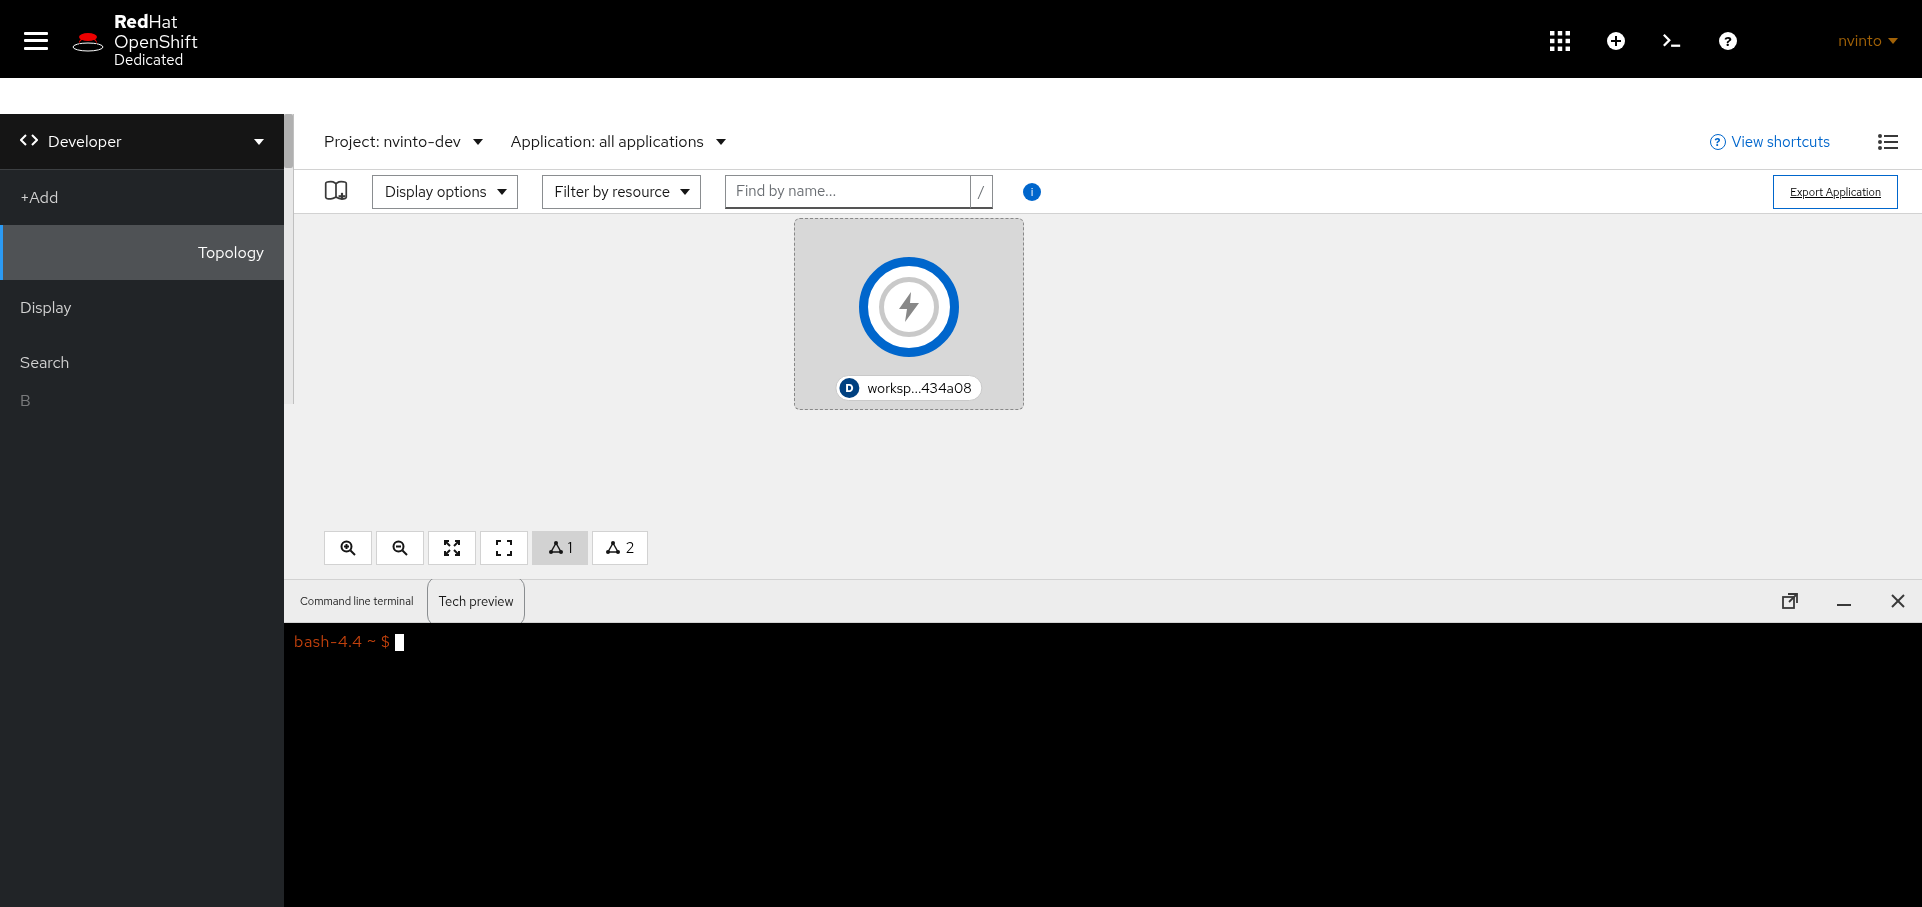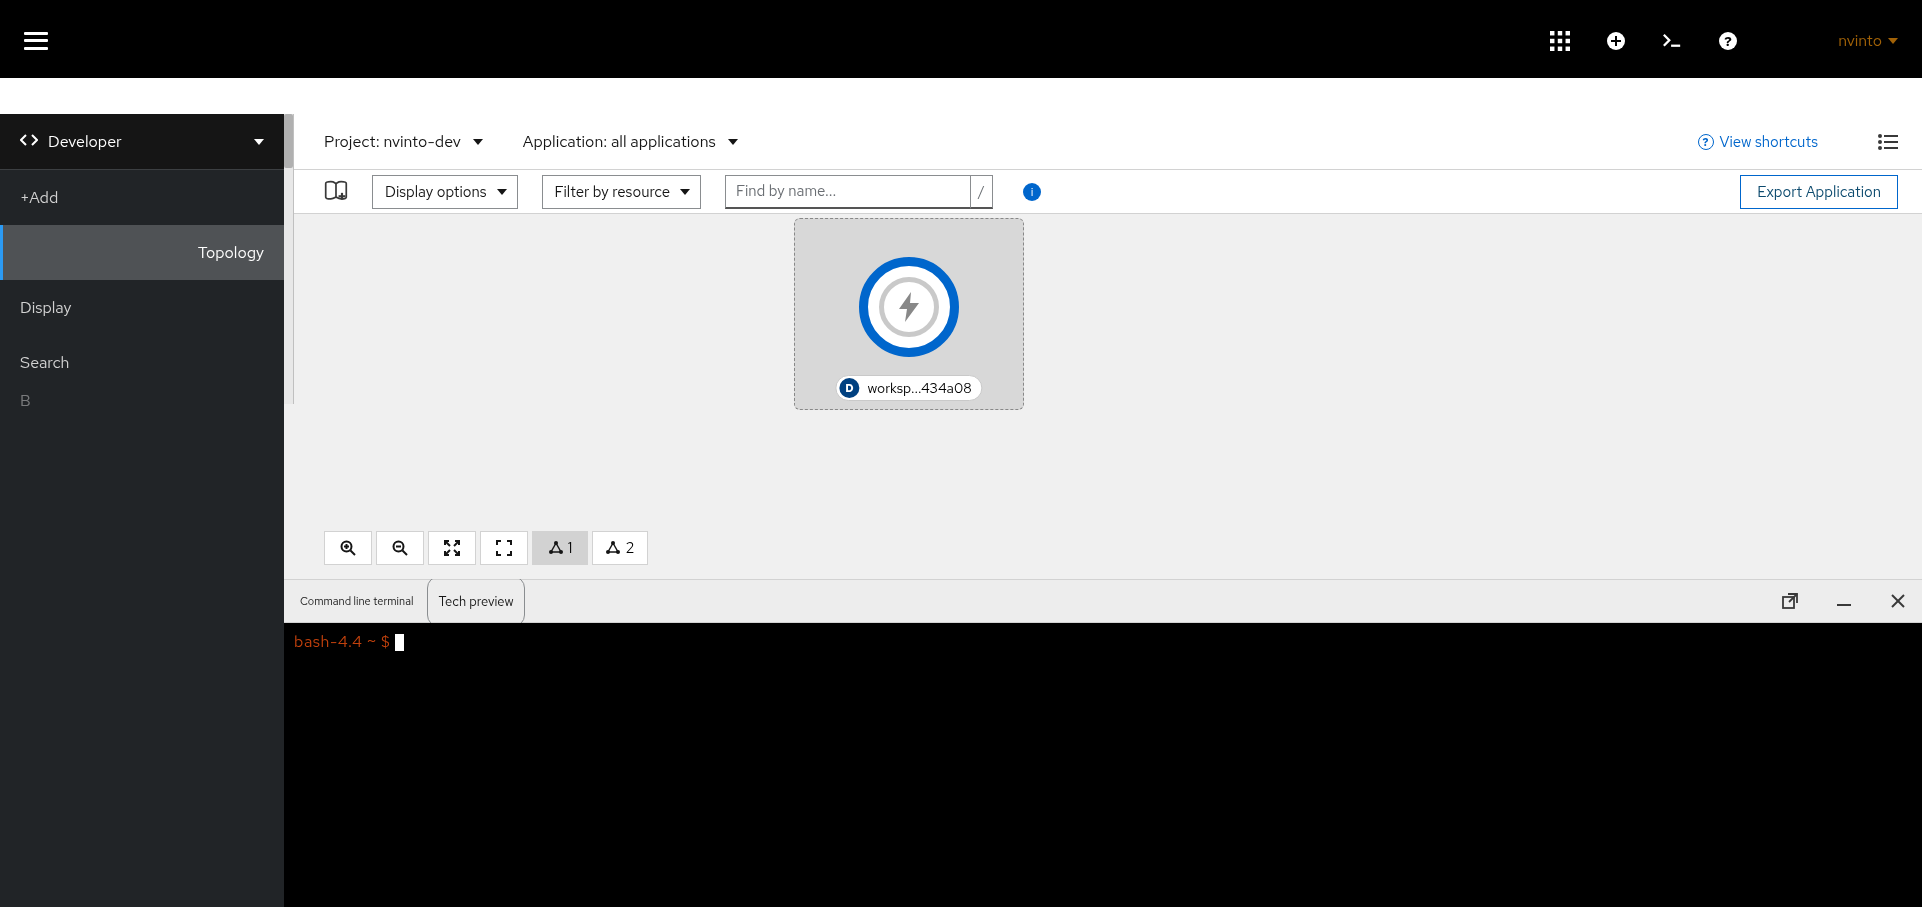--- a/index.html
+++ b/index.html
@@ -78,21 +78,21 @@
   z-index: 50;
   border-right: 1px solid #c0c0c0;
 }
 .scroll-thumb {
   position: absolute; left: 0; top: 0; width: 100%; height: 54px; background: #b0b0b0; border-radius: 2px;
 }
 
 
 .context-bar {
   height: 56px; background: #fff; border-bottom: 1px solid #d2d2d2;
-  display: flex; align-items: center; padding: 13px 24px; gap: 40px;
+  display: flex; align-items: center; padding: 13px 24px; gap: 28px;
   padding-left: 40px;
 }
 .ctx-drop { display: flex; align-items: center; gap: 12px; font-size: 16px; color: #151515; cursor: pointer; }
 .ctx-spacer { flex: 1; }
 .shortcuts { color: #06c; font-size: 15px; display: flex; align-items: center; gap: 6px; cursor: pointer; }
 .shortcuts .qm {
   width: 16px; height: 16px; border: 1.5px solid #06c; border-radius: 50%;
   display: inline-flex; align-items: center; justify-content: center; font-size: 11px; font-weight: 700;
 }
 .view-toggle { width: 20px; height: 16px; cursor: pointer; margin-left: 20px; }
@@ -119,22 +119,22 @@
 .tb-slash {
   height: 34px; width: 22px; border: 1px solid #8a8d90; border-left: none; border-bottom: 2px solid #555;
   display: flex; align-items: center; justify-content: center; font-size: 14px; color: #6a6e73;
 }
 .info-circle {
   width: 18px; height: 18px; border-radius: 50%; background: #06c; color: #fff;
   display: flex; align-items: center; justify-content: center; font-size: 12px; margin-left: 6px;
 }
 .tb-spacer { flex: 1; }
 .export-btn {
-  height: 34px; padding: 0 16px; border: 1px solid #06c; color: #0c4a6e; background: #fff;
-  font-size: 15px; cursor: pointer; display: flex; align-items: center;
+  height: 34px; padding: 0 16px; border: 1px solid #06c; color: #000000; background: #fff;
+  font-size: 11px; cursor: pointer; display: flex; align-items: center; text-decoration: underline;
 }
 
 
 .canvas {
   flex: 1; background: #f0f0f0; position: relative; min-height: 0;
 }
 .zoom-controls {
   position: absolute; left: 40px; bottom: 14px; display: flex; gap: 4px;
 }
 .zoom-btn {
@@ -192,20 +192,35 @@
 }
 </style>
 </head>
 <body>
 
 <div class="masthead">
   <div class="hamburger">
     <span></span>
       <span></span>
       <span></span>
+  </div>
+  <div class="brand">
+    <div class="fedora">
+      <svg viewBox="0 0 64 44">
+        <ellipse cx="32" cy="34" rx="30" ry="8" fill="#000" stroke="#fff" stroke-width="2"></ellipse>
+        <path d="M14 30 C14 12, 50 12, 50 30 L50 26 C50 10, 14 10, 14 26 Z" fill="#e00"></path>
+        <ellipse cx="32" cy="14" rx="18" ry="8" fill="#e00"></ellipse>
+        <path d="M14 26 C14 34, 50 34, 50 26 L50 30 C50 38, 14 38, 14 30 Z" fill="#000"></path>
+      </svg>
+    </div>
+    <div class="brand-text">
+      <div class="line1"><span>Red</span><span class="thin">Hat</span></div>
+      <div class="line1 thin" style="font-weight:400">OpenShift</div>
+      <div class="line2">Dedicated</div>
+    </div>
   </div>
   <div class="masthead-spacer"></div>
   <div class="masthead-icons">
     <div class="mh-icon">
       <svg viewBox="0 0 18 18" fill="#fff">
           <rect x="0" y="0" width="4" height="4"></rect>
           <rect x="7" y="0" width="4" height="4"></rect>
           <rect x="14" y="0" width="4" height="4"></rect>
           <rect x="0" y="7" width="4" height="4"></rect>
           <rect x="7" y="7" width="4" height="4"></rect>

